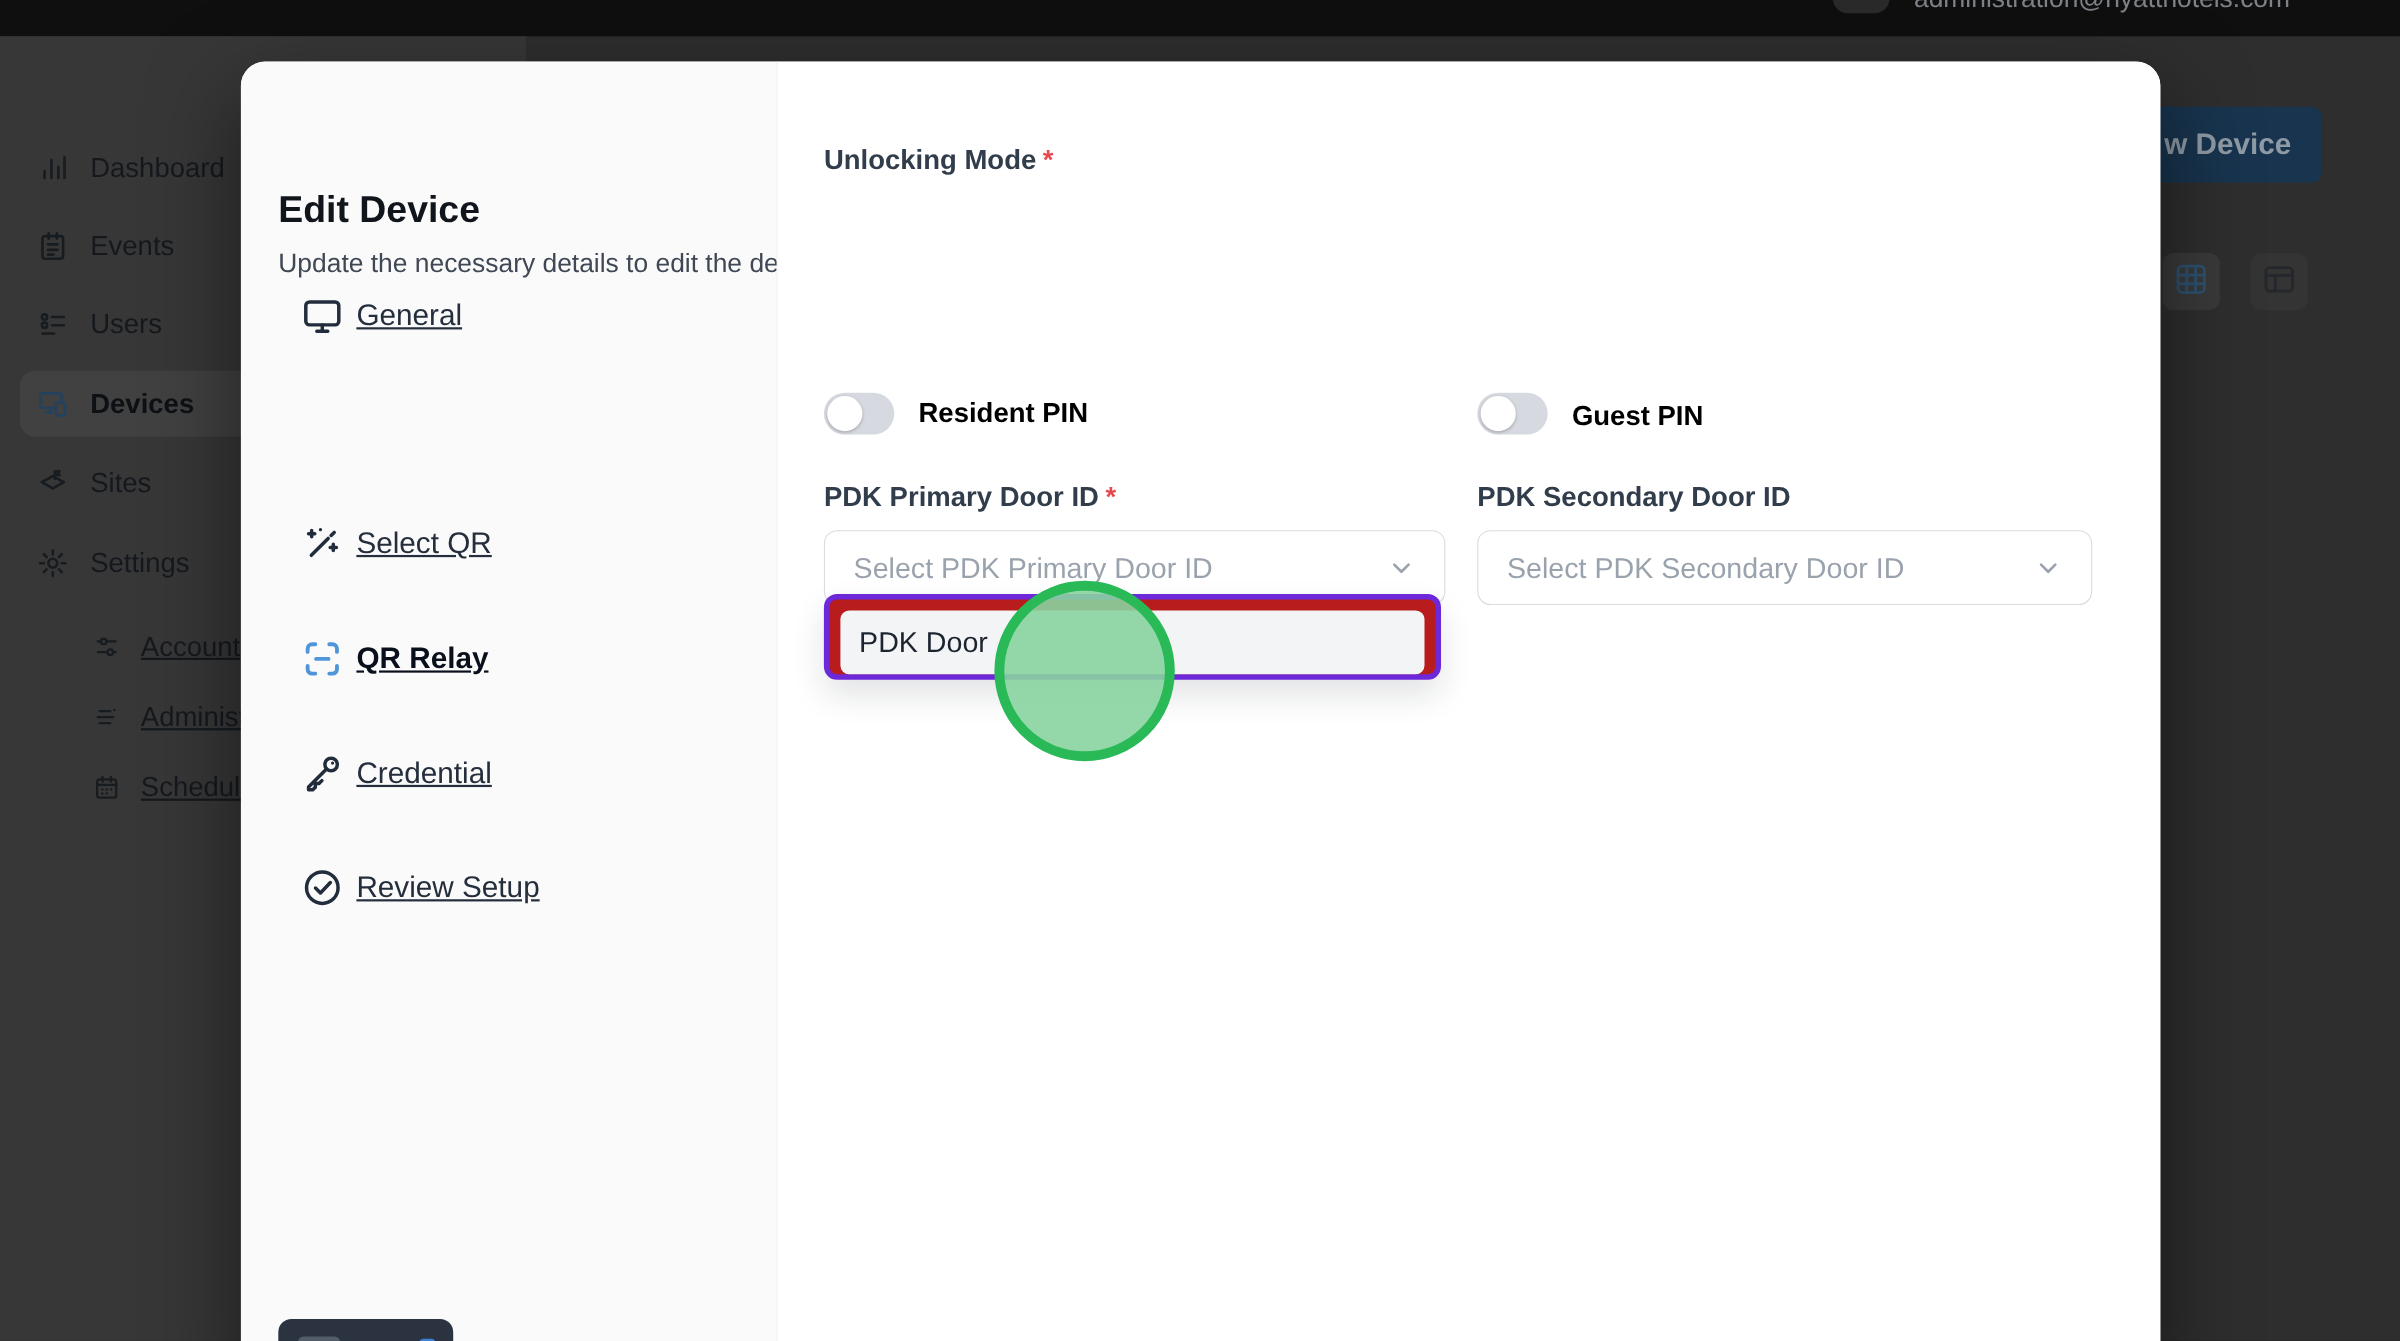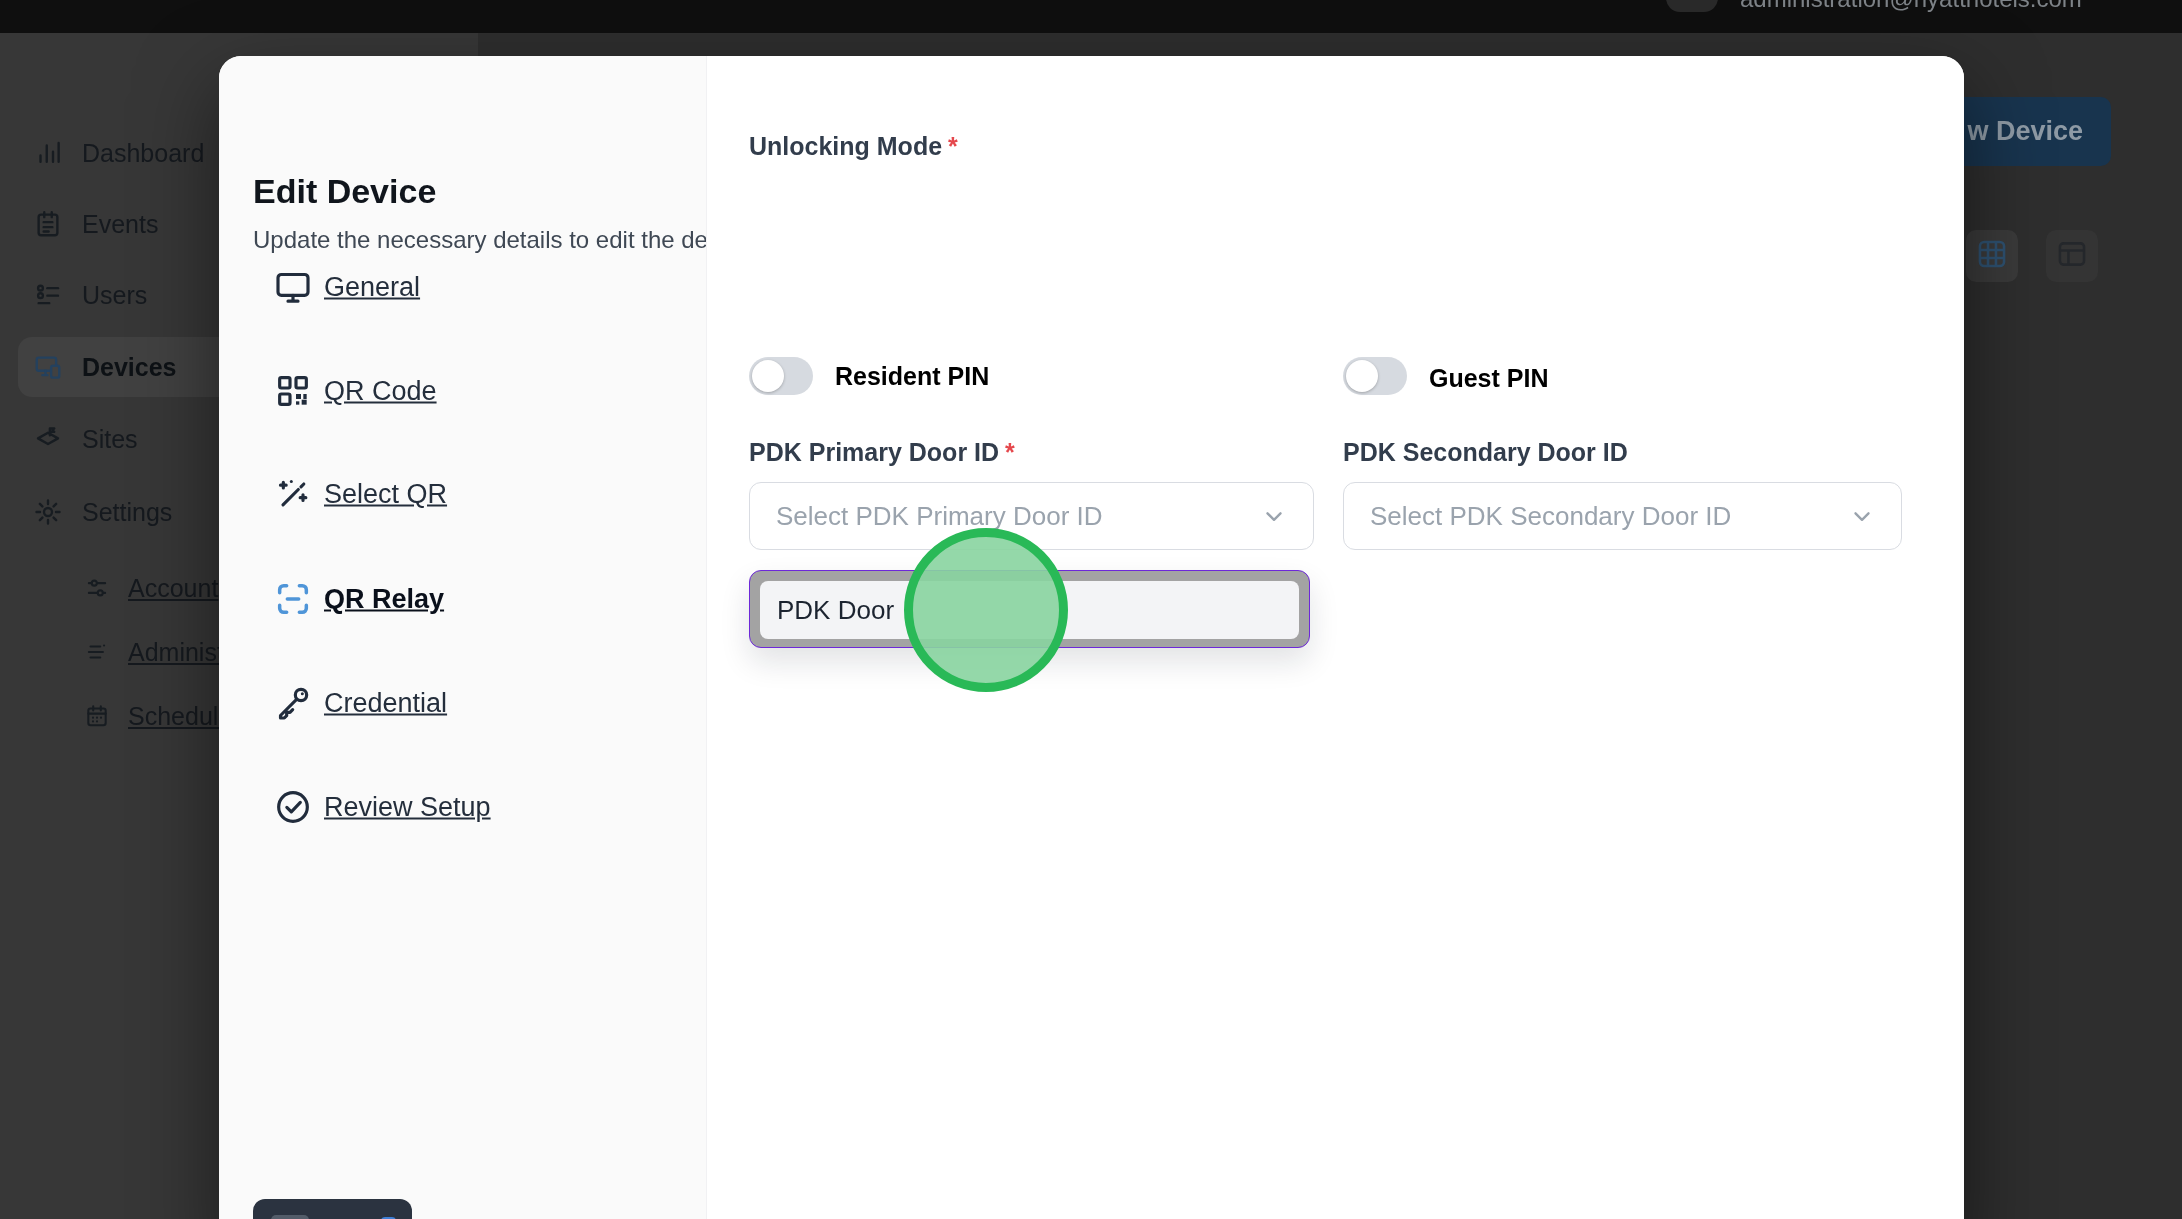--- a/index.html
+++ b/index.html
@@ -60,22 +60,22 @@
     display:flex;align-items:center;padding:0 26px;cursor:pointer;}
   .select .sel-value{font-size:26px;color:#1f2834;flex:1;white-space:nowrap;overflow:hidden;}
   .select .sel-value.placeholder{color:#9aa3ad;}
   .select .chev{width:26px;height:26px;color:#9aa3ad;flex:none;}
 
   .toggle{position:absolute;width:64px;height:38px;border-radius:19px;background:#d6dae0;cursor:pointer;}
   .toggle .knob{position:absolute;left:3px;top:3px;width:32px;height:32px;border-radius:50%;background:#ffffff;
     box-shadow:0 1px 3px rgba(0,0,0,.25);}
   .toggle-label{position:absolute;font-size:25px;font-weight:600;color:#000000;white-space:nowrap;}
 
-  .dropdown{position:absolute;left:42px;top:514px;width:561px;height:78px;background:#a3a3a3;border-radius:12px;
-    border:1px solid #6d28d9;box-shadow:0 14px 30px rgba(15,23,42,.12);}
+  .dropdown{position:absolute;left:42px;top:484px;width:561px;height:78px;background:#b91c1c;border-radius:12px;
+    border:5px solid #6d28d9;box-shadow:0 14px 30px rgba(15,23,42,.12);}
   .dropdown .option{position:absolute;left:10px;right:10px;top:10px;height:58px;background:#f3f4f6;border-radius:8px;
     display:flex;align-items:center;padding-left:17px;font-size:26px;color:#1c2430;cursor:pointer;
     white-space:nowrap;overflow:hidden;}
 
   
   .click-circle{position:absolute;left:904px;top:528px;width:164px;height:164px;border-radius:50%;
     border:9px solid #29b957;background:rgba(136,212,160,0.9);pointer-events:none;}
 </style>
 </head>
 <body>
@@ -215,34 +215,20 @@
       <div class="step" style="top:203px">
         <span class="st-icon">
           <svg viewBox="0 0 24 24" fill="none" stroke="currentColor" stroke-width="1.9" stroke-linecap="round">
               <rect x="3" y="4.5" width="18" height="12.5" rx="2"></rect>
               <path d="M9 20.5h6M12 17v3.5"></path>
             </svg>
         </span>
         <span class="st-label">General</span>
       </div>
 
-      <div class="step" style="top:307px">
-        <span class="st-icon">
-          <svg viewBox="0 0 24 24" fill="none" stroke="currentColor" stroke-width="1.9" stroke-linejoin="round">
-              <rect x="4" y="4" width="6.2" height="6.2" rx="1"></rect>
-              <rect x="13.8" y="4" width="6.2" height="6.2" rx="1"></rect>
-              <rect x="4" y="13.8" width="6.2" height="6.2" rx="1"></rect>
-              <rect x="13.8" y="13.8" width="3" height="3" fill="currentColor" stroke="none"></rect>
-              <rect x="18.2" y="13.8" width="2" height="3" fill="currentColor" stroke="none"></rect>
-              <rect x="13.8" y="18.2" width="2" height="2" fill="currentColor" stroke="none"></rect>
-              <rect x="17.2" y="17.2" width="3" height="3" fill="currentColor" stroke="none"></rect>
-            </svg>
-        </span>
-        <span class="st-label">QR Code</span>
-      </div>
 
       <div class="step" style="top:410px">
         <span class="st-icon">
           <svg viewBox="0 0 24 24" fill="none" stroke="currentColor" stroke-width="1.9" stroke-linecap="round">
               <path d="M6 18.5L15.2 9.3M16.8 7.7l1.7-1.7"></path>
               <path d="M6.2 5v3.4M4.5 6.7h3.4M18 12.5v3.4M16.3 14.2h3.4"></path>
               <circle cx="11" cy="4.5" r="0.9" fill="currentColor" stroke="none"></circle>
             </svg>
         </span>
         <span class="st-label">Select QR</span>

